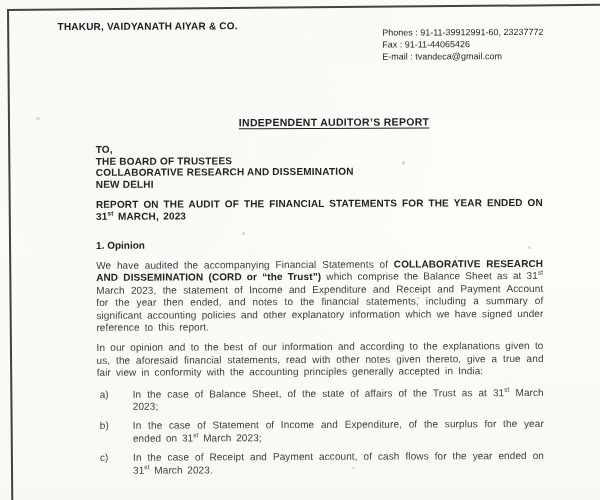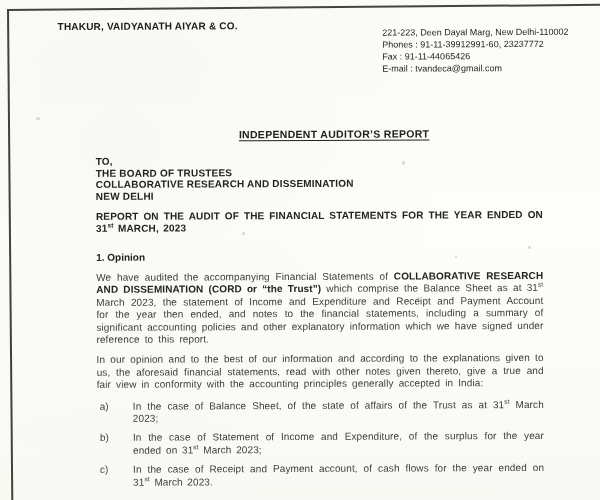--- a/index.html
+++ b/index.html
@@ -60,21 +60,20 @@
 <div class="page">
   <div class="scan-edge"></div>
 
   <div class="content">
 
     <div class="letterhead">
       <div class="firm">
         <div class="firm-name">THAKUR, VAIDYANATH AIYAR &amp; CO.</div>
       </div>
       <div class="contact">
-        <div>221-223, Deen Dayal Marg, New Delhi-110002</div>
         <div>Phones : 91-11-39912991-60, 23237772</div>
         <div>Fax : 91-11-44065426</div>
         <div>E-mail : tvandeca@gmail.com</div>
       </div>
     </div>
 
     <div class="title">
       <span class="u">INDEPENDENT AUDITOR’S REPORT</span>
     </div>
 

